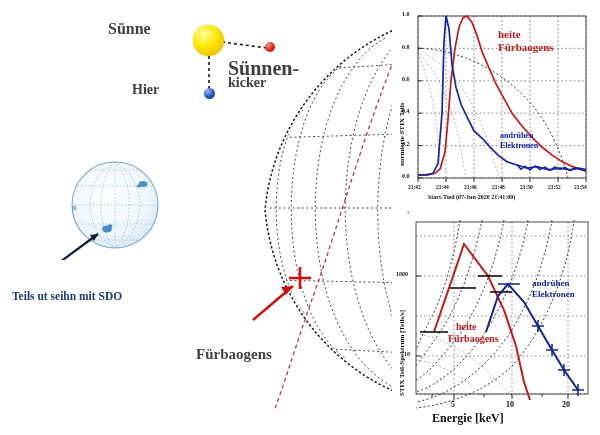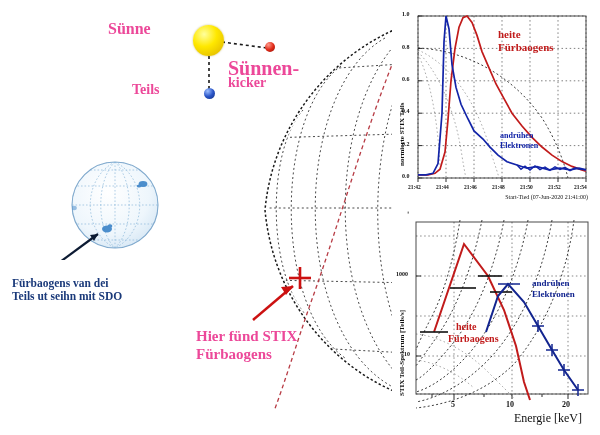--- a/index.html
+++ b/index.html
@@ -6,21 +6,21 @@
   body{
     width:600px;height:435px;
     background:#ffffff;
     font-family:"Liberation Serif", serif;
     position:relative;
     overflow:hidden;
   }
   .fig{position:absolute;left:0;top:0;width:600px;height:435px;}
 
   
-  .lbl{position:absolute;font-weight:bold;color:#ec4899;line-height:1.05;}
+  .lbl{position:absolute;font-weight:bold;color:#404040;line-height:1.05;}
   .lbl-blue{position:absolute;font-weight:bold;color:#1b3a7a;line-height:1.15;}
 
   
   #schematic{position:absolute;left:110px;top:4px;width:230px;height:110px;}
   .sun-ball{
     position:absolute;left:83px;top:21px;width:31px;height:31px;border-radius:50%;
     background:radial-gradient(circle at 36% 30%, #ffff9e 0%, #ffe800 42%, #e8c400 78%, #b99b00 100%);
     box-shadow:0 0 2px rgba(150,130,0,.55);
   }
   .earth-ball{
@@ -45,22 +45,22 @@
 
   .axis-title-y{
     position:absolute;
     transform-origin:0 0;
     transform:rotate(-90deg);
     white-space:nowrap;
     font-size:7px;font-weight:bold;color:#111;
     font-family:"Liberation Serif", serif;
   }
   .axis-title-x{
-    position:absolute;white-space:nowrap;text-align:right;
-    font-weight:normal;color:#111;font-family:"Liberation Serif", serif;
+    position:absolute;white-space:nowrap;text-align:left;
+    font-weight:bold;color:#111;font-family:"Liberation Serif", serif;
   }
   .tick-lbl{
     position:absolute;font-size:6px;color:#111;white-space:nowrap;
     font-family:"Liberation Serif", serif;font-weight:bold;
   }
   .tick-lbl-x{
     position:absolute;font-size:5.5px;color:#111;white-space:nowrap;
     font-family:"Liberation Serif", serif;font-weight:bold;
   }
   .curve-lbl{position:absolute;font-weight:bold;white-space:nowrap;line-height:1.1;}
@@ -73,21 +73,21 @@
   <div id="schematic">
     <svg width="230" height="110" viewBox="0 0 230 110">
       <line x1="99" y1="52" x2="99" y2="86" stroke="#1a1a1a" stroke-width="1.6" stroke-dasharray="3,3"></line>
       <line x1="112" y1="38" x2="157" y2="44" stroke="#1a1a1a" stroke-width="1.6" stroke-dasharray="3,3"></line>
     </svg>
     <div class="sun-ball"></div>
     <div class="earth-ball"></div>
     <div class="probe-ball"></div>
 
     <div class="lbl" style="left:-2px;top:17px;font-size:16px;">Sünne</div>
-    <div class="lbl" style="left:22px;top:79px;font-size:14px;">Teils</div>
+    <div class="lbl" style="left:22px;top:79px;font-size:14px;">Hier</div>
     <div class="lbl" style="left:118px;top:54px;font-size:20px;">Sünnen-</div>
     <div class="lbl" style="left:118px;top:72px;font-size:14px;font-family:Liberation Serif, serif;">kicker</div>
   </div>
 
   <div id="sdo-disk">
     <svg width="110" height="110" viewBox="0 0 110 110">
       <defs>
         <clipPath id="sdoClip">
             <circle cx="55" cy="55" r="43"></circle>
           </clipPath>
@@ -116,21 +116,20 @@
         <ellipse cx="50" cy="76" rx="2.4" ry="1.8"></ellipse>
         <ellipse cx="83" cy="34" rx="4.4" ry="3"></ellipse>
         <ellipse cx="79" cy="36" rx="2.2" ry="1.6"></ellipse>
         <ellipse cx="14" cy="58" rx="2.8" ry="2.2" opacity="0.55"></ellipse>
       </g>
       <line x1="0" y1="112" x2="38" y2="84" stroke="#0d1b33" stroke-width="2.2"></line>
       <polygon points="38,84 30,85 34,91" fill="#0d1b33"></polygon>
     </svg>
   </div>
 
-  <div class="lbl-blue" style="left:12px;top:277px;font-size:11.5px;">Fürbaogens van dei</div>
   <div class="lbl-blue" style="left:12px;top:290px;font-size:11.5px;">Teils ut seihn mit SDO</div>
 
   <div id="solar-limb">
     <svg width="220" height="400" viewBox="0 0 220 400">
       <defs>
         <clipPath id="limbClip">
           <path d="M218 2 C 120 8, 34 90, 22 200 C 34 312, 120 392, 218 398 Z"></path>
         </clipPath>
       </defs>
 
@@ -158,21 +157,20 @@
         <line x1="55" y1="257" x2="55" y2="279"></line>
       </g>
 
       <g>
         <line x1="8" y1="310" x2="48" y2="276" stroke="#cc1111" stroke-width="2.6"></line>
         <polygon points="48,276 36,277 41,285" fill="#cc1111"></polygon>
       </g>
     </svg>
   </div>
 
-  <div class="lbl" style="left:196px;top:329px;font-size:15px;">Hier fünd STIX</div>
   <div class="lbl" style="left:196px;top:347px;font-size:15px;">Fürbaogens</div>
 
   <div class="panel" id="panel-top">
     <div class="axis-title-y" style="left:6px;top:160px;">normierte STIX Teils</div>
 
     <svg width="206" height="205" viewBox="0 0 206 205">
 
       <rect x="26" y="10" width="168" height="162" fill="#ffffff" stroke="#4a4a4a" stroke-width="1"></rect>
 
       <g stroke="#2a2a2a" stroke-width="0.7" stroke-dasharray="1.5,2.6" opacity="0.85">

